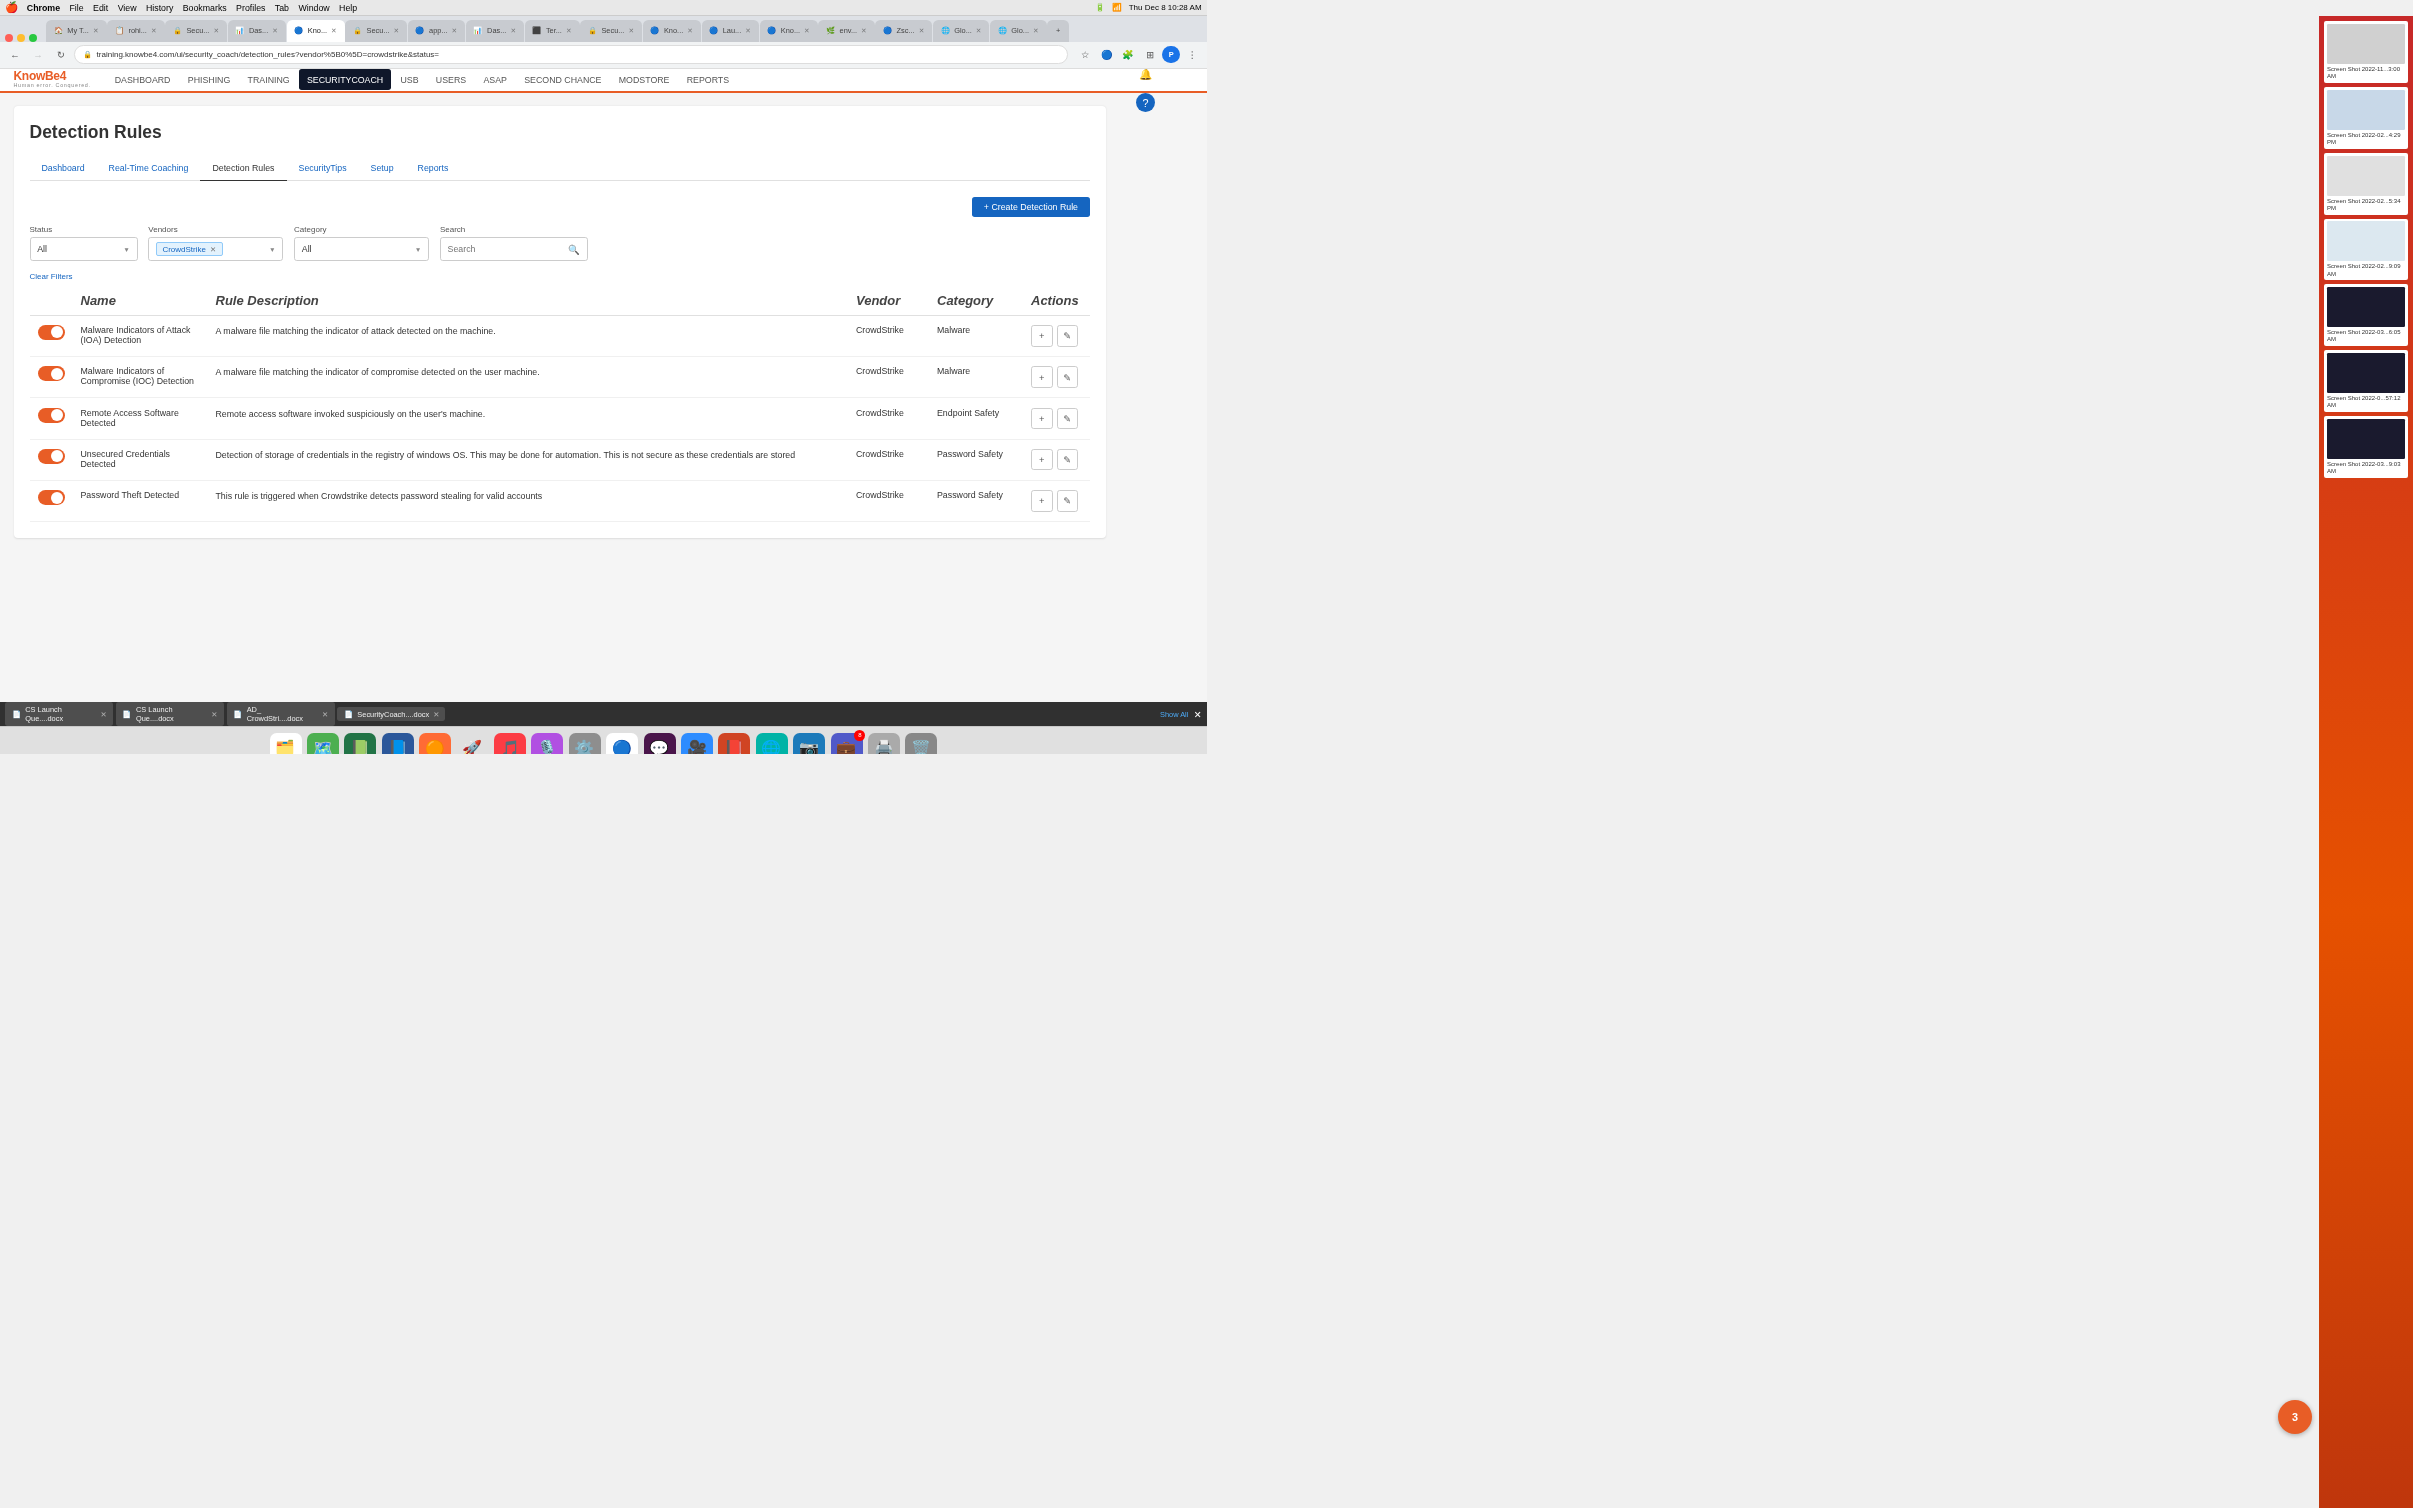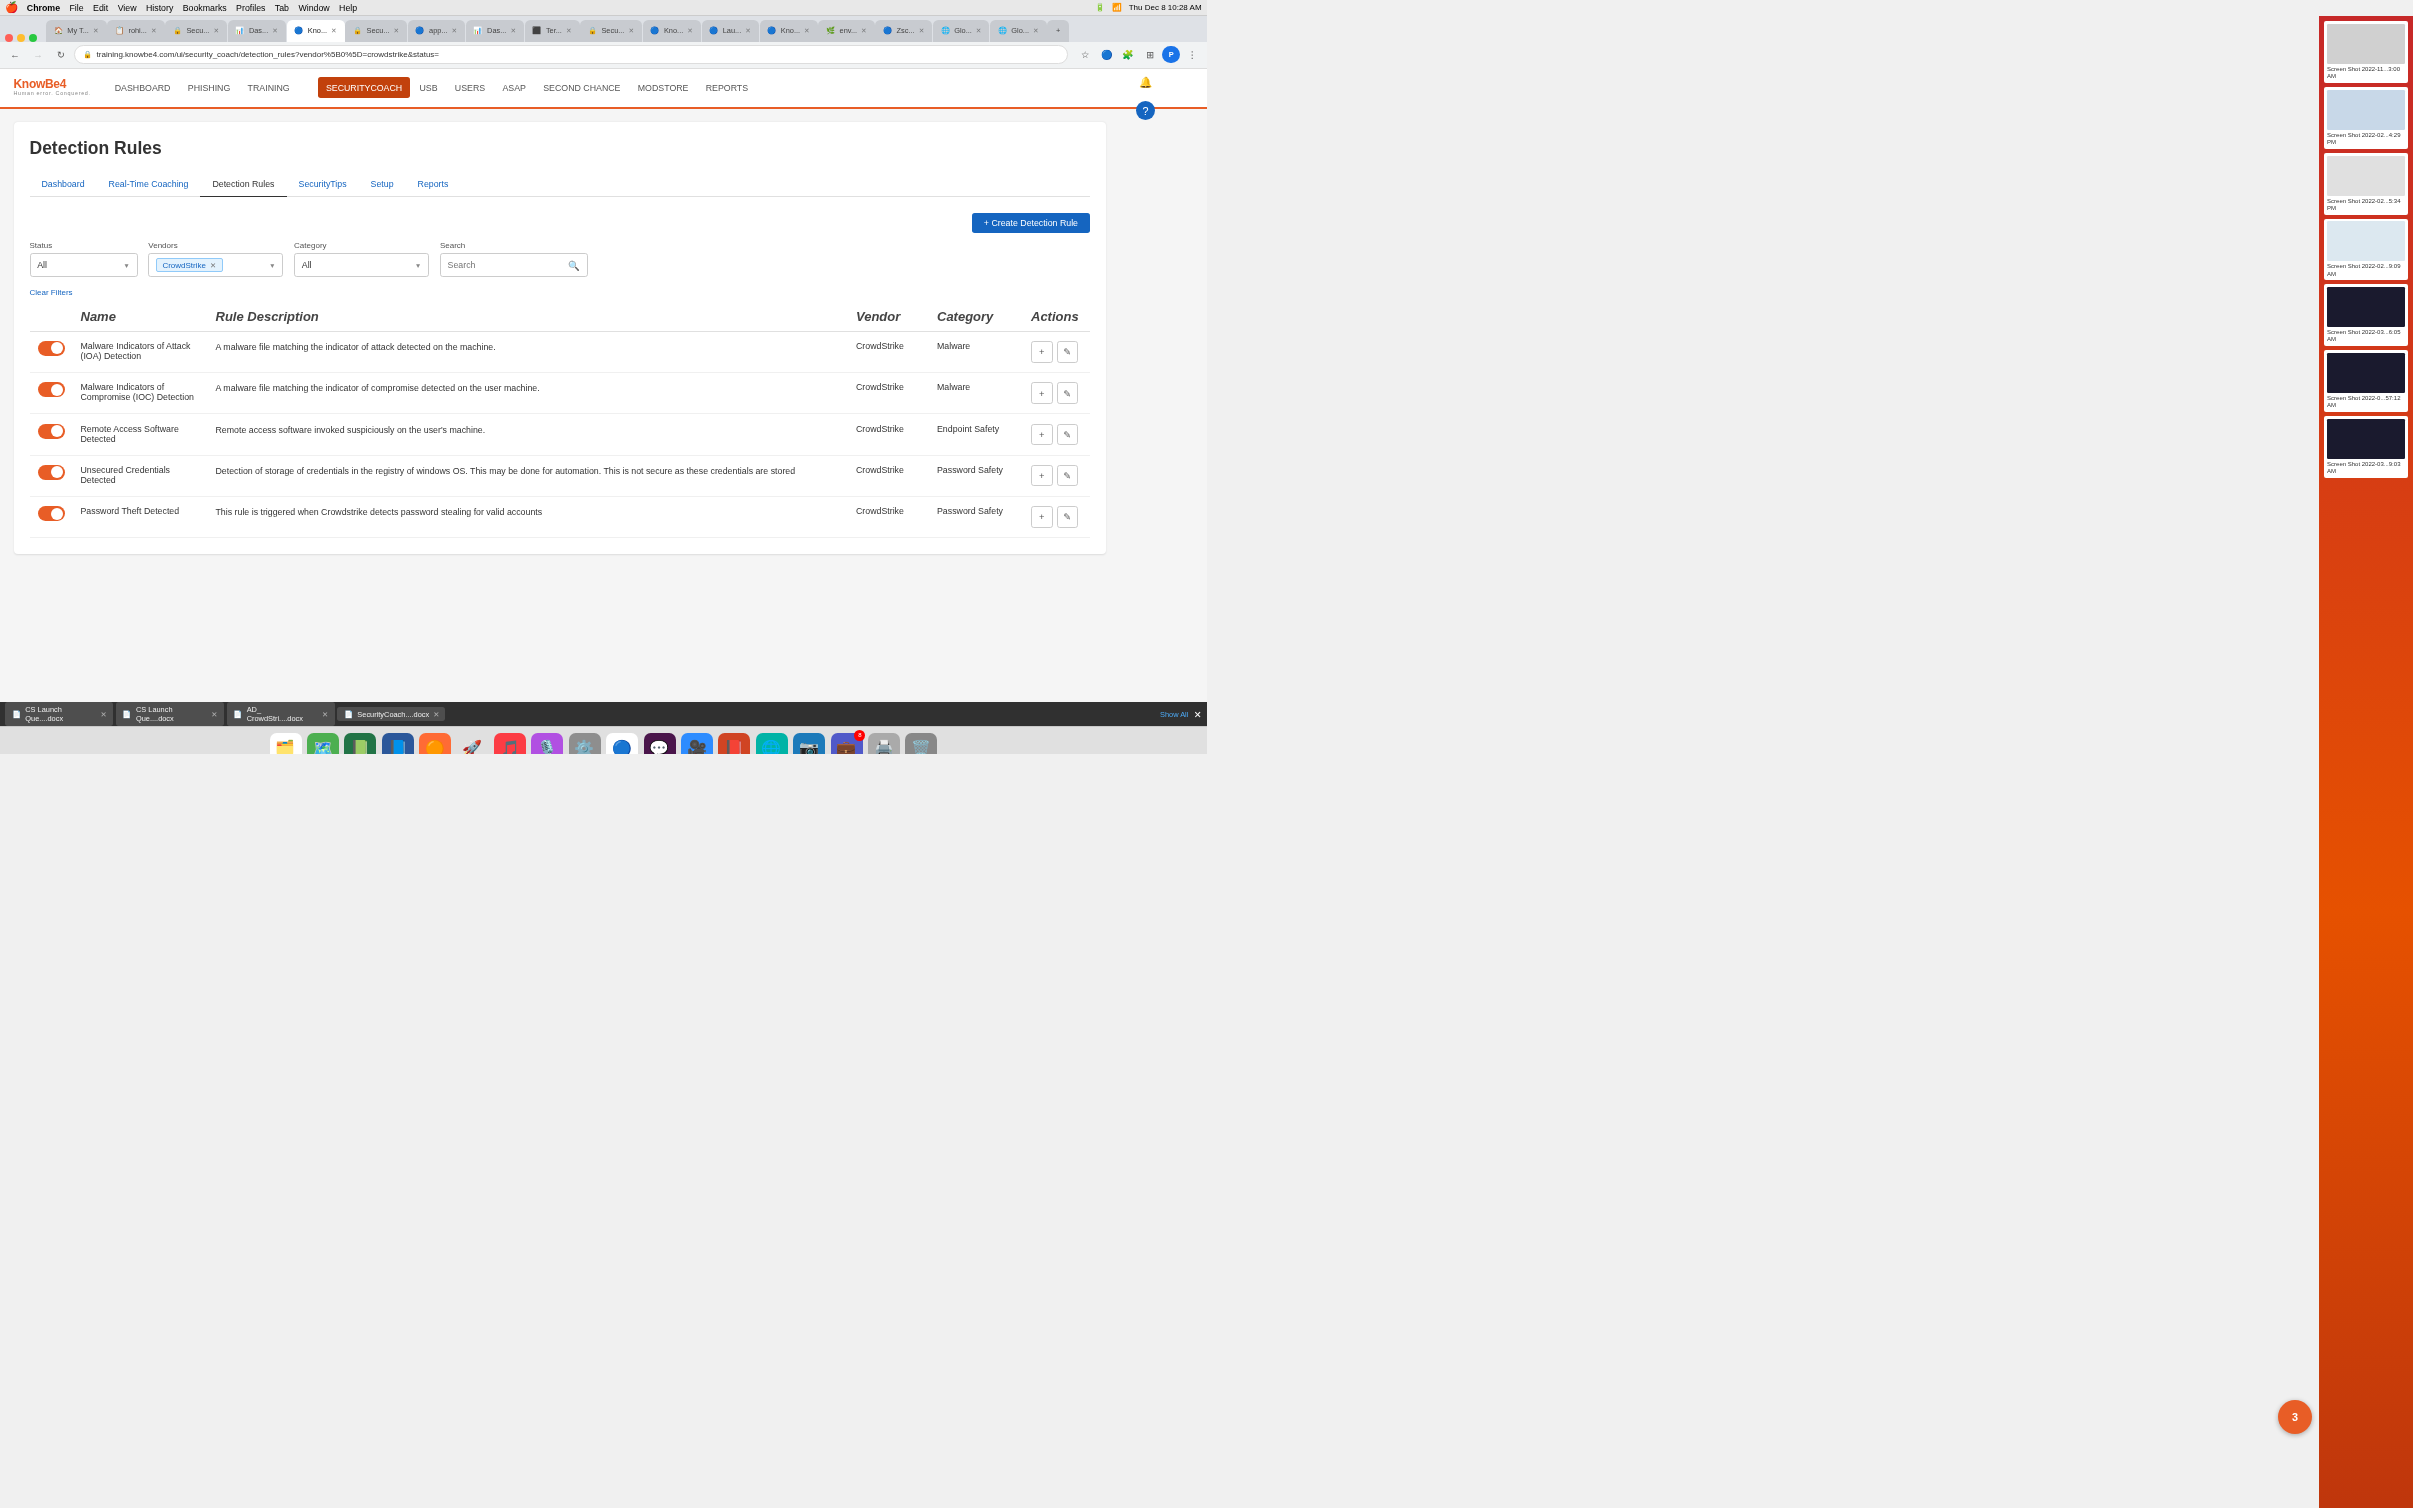--- a/index.html
+++ b/index.html
@@ -132,21 +132,21 @@
       overflow: hidden;
       display: flex;
       flex-direction: column;
       background: #f5f5f5;
     }
 
     
     .kb4-nav {
       background: #fff;
       border-bottom: 2px solid #e85d26;
-      height: 40px;
+      height: 24px;
       display: flex;
       align-items: center;
       padding: 0 13.5px;
       flex-shrink: 0;
     }
     .kb4-logo {
       margin-right: 16px;
       display: flex;
       flex-direction: column;
       line-height: 1.1;
@@ -159,24 +159,23 @@
     }
     .nav-link {
       padding: 5.4px 8px;
       font-size: 8.8px;
       color: #555;
       cursor: pointer;
       border-radius: 2.7px;
       white-space: nowrap;
     }
     .nav-link.active {
-      background: #c2410c;
+      background: #0f172a;
       color: #fff;
       border-radius: 2.7px;
-      margin-left: 19px;
     }
     .kb4-nav-right {
       display: flex;
       align-items: center;
       gap: 9.4px;
       flex-direction: column;
     }
     .user-email { font-size: 8px; color: #555; }
     .bell-btn, .help-btn {
       width: 19px; height: 19px;

